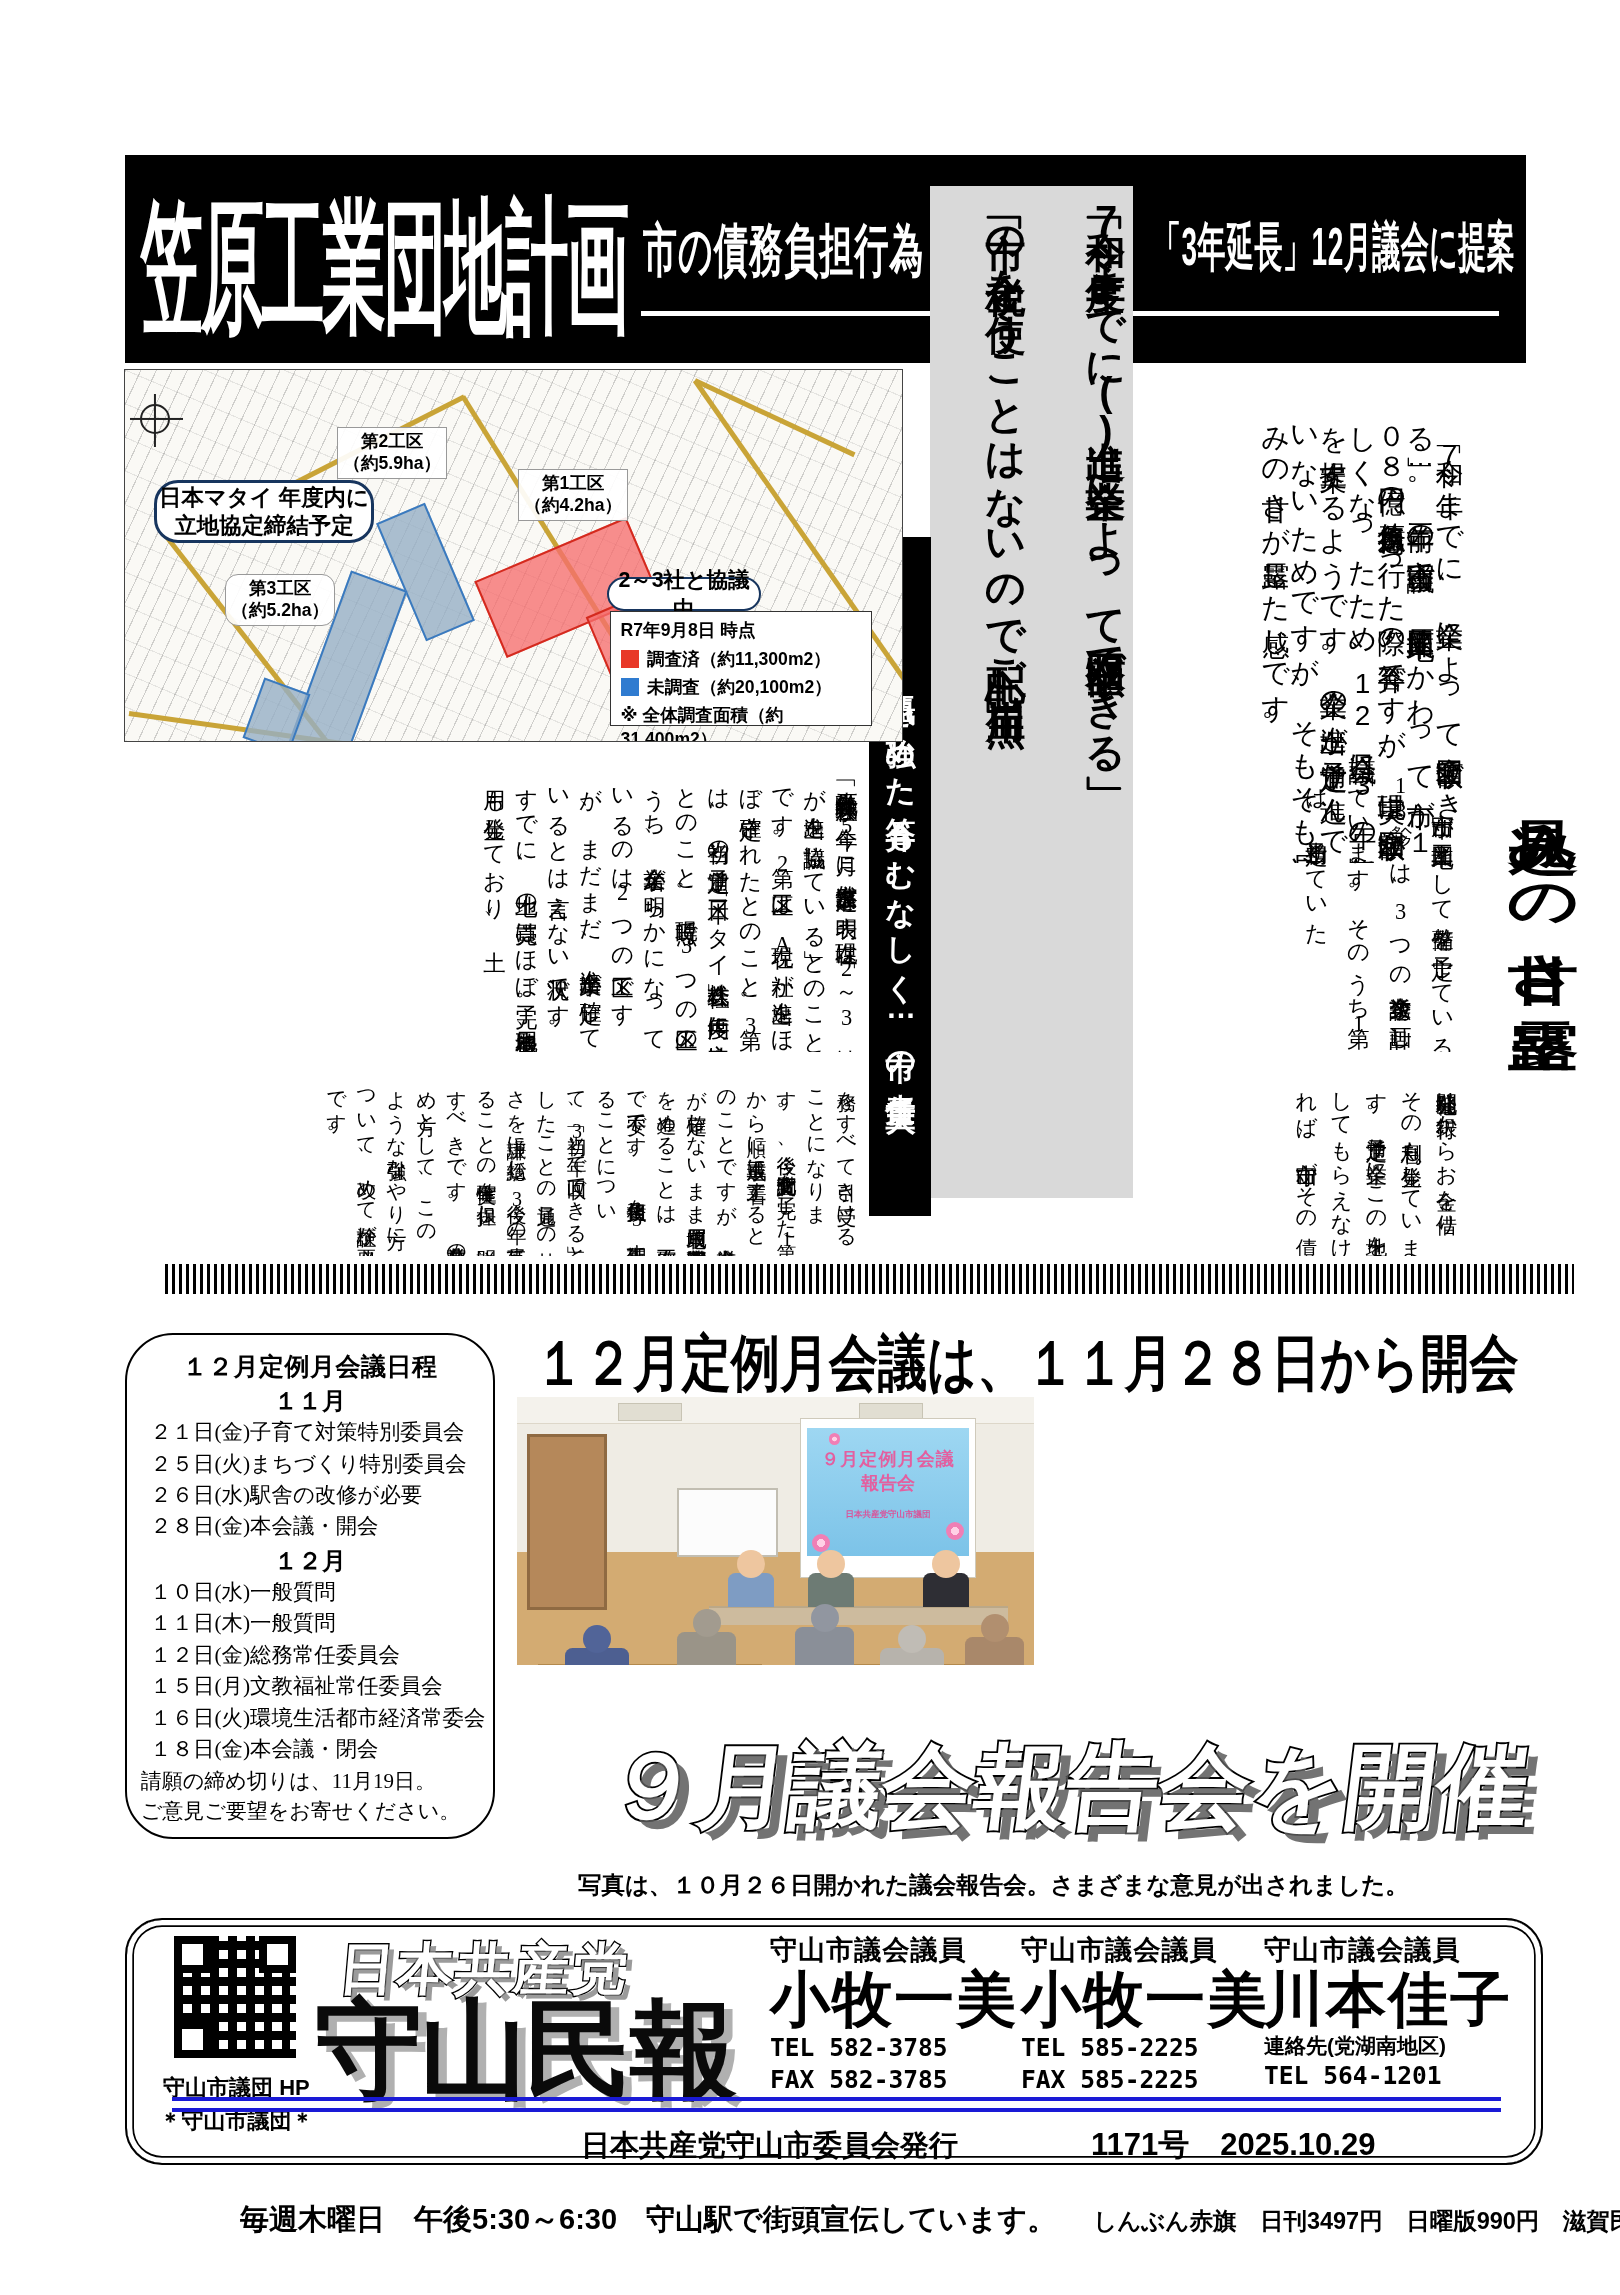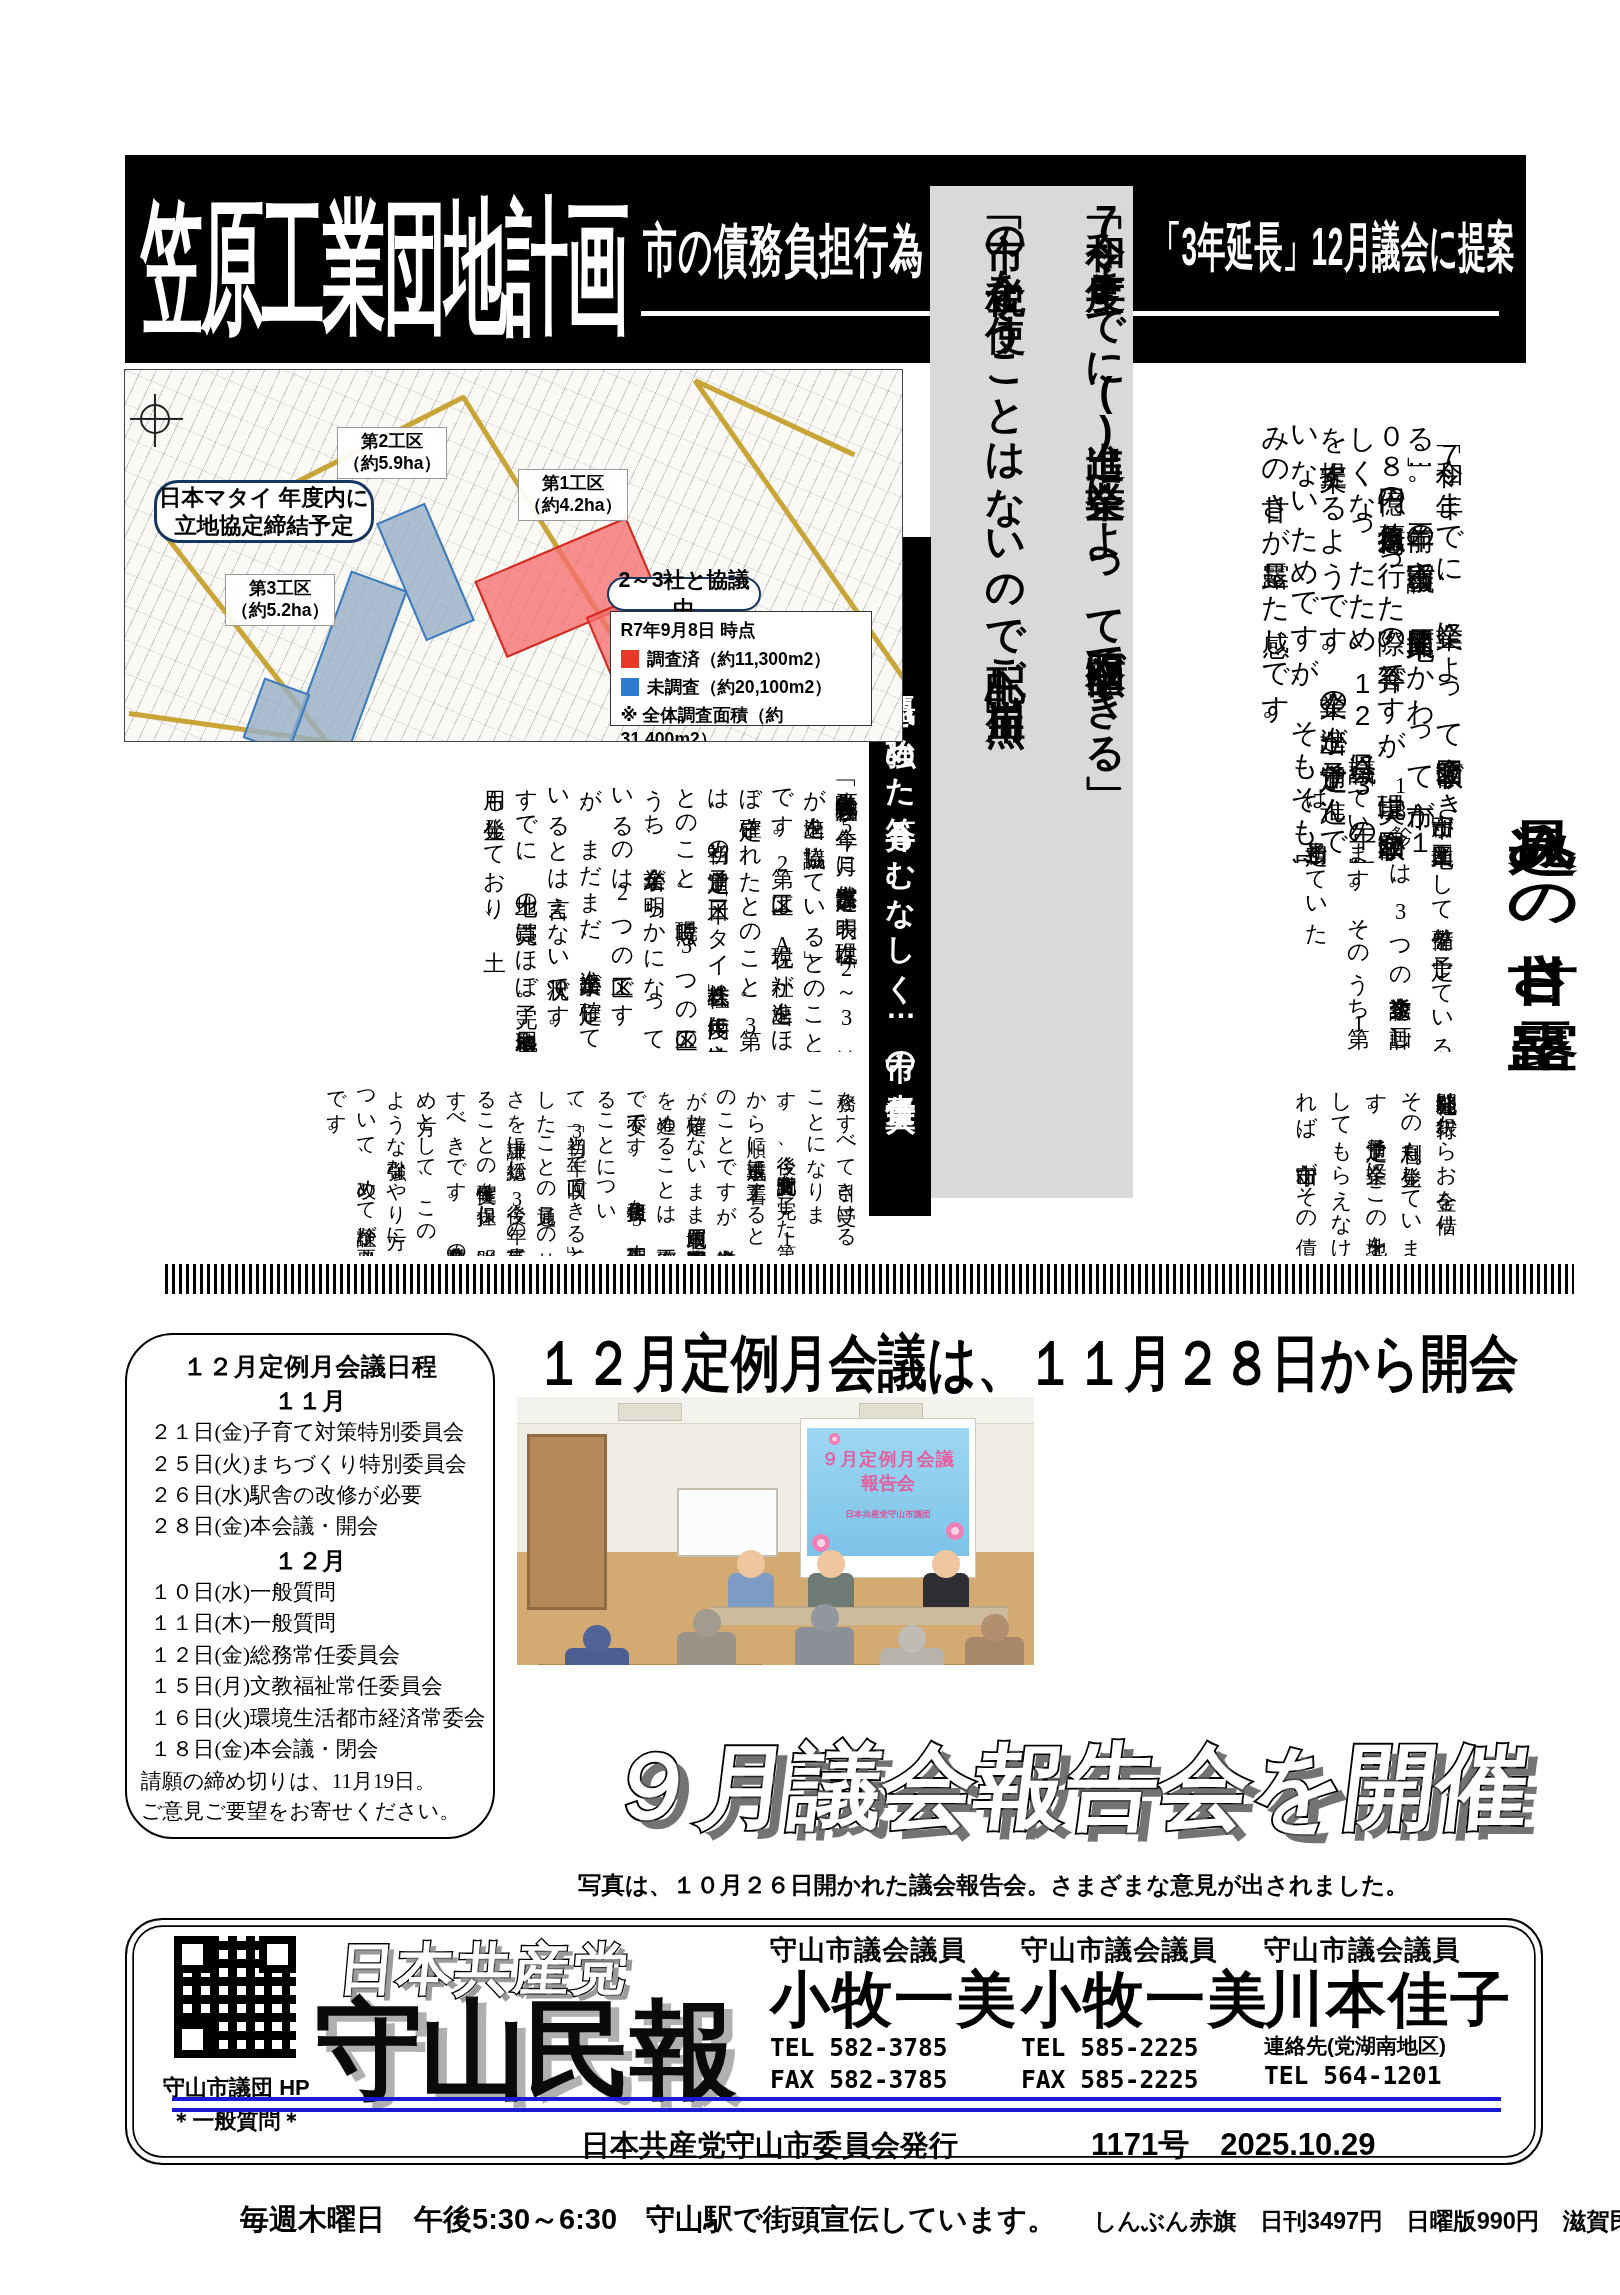--- a/index.html
+++ b/index.html
@@ -64,21 +64,21 @@
   .callout { position:absolute; background:#fff; border:3.2px solid #17355e; border-radius:24px;
      display:flex; align-items:center; justify-content:center; text-align:center;
      font-weight:900; color:#000; }
   .callout-a     { left:37px;  top:5.3px;  width:382px; height:47px;  font-size:23.5px; }
   .callout-matai { left:29px;  top:110px; width:220px; height:63px; font-size:22.4px; line-height:1.25; }
   .callout-kyogi { left:482px; top:207px; width:154px; height:34px;  font-size:21.4px; border-width:2.7px; }
   .zone-label { position:absolute; background:rgba(255,255,255,.92); border:1.1px solid #999;
      text-align:center; font-weight:700; font-size:17.6px; line-height:1.25; padding:3.2px 5.3px; }
   .zl2 { left:212px; top:57px; }
   .zl1 { left:393px; top:99px; }
-  .zl3 { left:100px; top:204px; }
+  .zl3 { left:100px; top:204px;border-radius:13px; }
   .legend { position:absolute; left:485px; top:241px; width:262px; height:115px; background:#fff;
      border:1.6px solid #333; padding:6.4px 9.6px; font-size:17.6px; }
   .legend-title { font-weight:900; margin-bottom:4.3px; }
   .legend-row { display:flex; align-items:center; gap:8.5px; margin-bottom:4.3px; font-weight:700; }
   .swatch { width:18px; height:18px; flex:0 0 auto; }
   .swatch-red { background:#e83828; }
   .swatch-blue { background:#2f7bd0; }
   .legend-note { font-weight:700; }
 
   
@@ -309,21 +309,21 @@
   <div class="caption">写真は、１０月２６日開かれた議会報告会。さまざまな意見が出されました。</div>
 
   <div class="masthead">
     <div class="qr">
       <div class="qr-finder qr-f1"></div>
       <div class="qr-finder qr-f2"></div>
       <div class="qr-finder qr-f3"></div>
     </div>
     <div class="qr-caption">
       <div>守山市議団 HP</div>
-      <div>＊一般質問＊</div>
+      <div>＊守山市議団＊</div>
     </div>
     <div class="party-name">日本共産党</div>
     <div class="paper-name">守山民報</div>
 
     <div class="member m1">
       <div class="member-role">守山市議会議員</div>
       <div class="member-name">小牧一美</div>
       <div class="member-line">TEL 582-3785</div>
       <div class="member-line">FAX 582-3785</div>
     </div>

